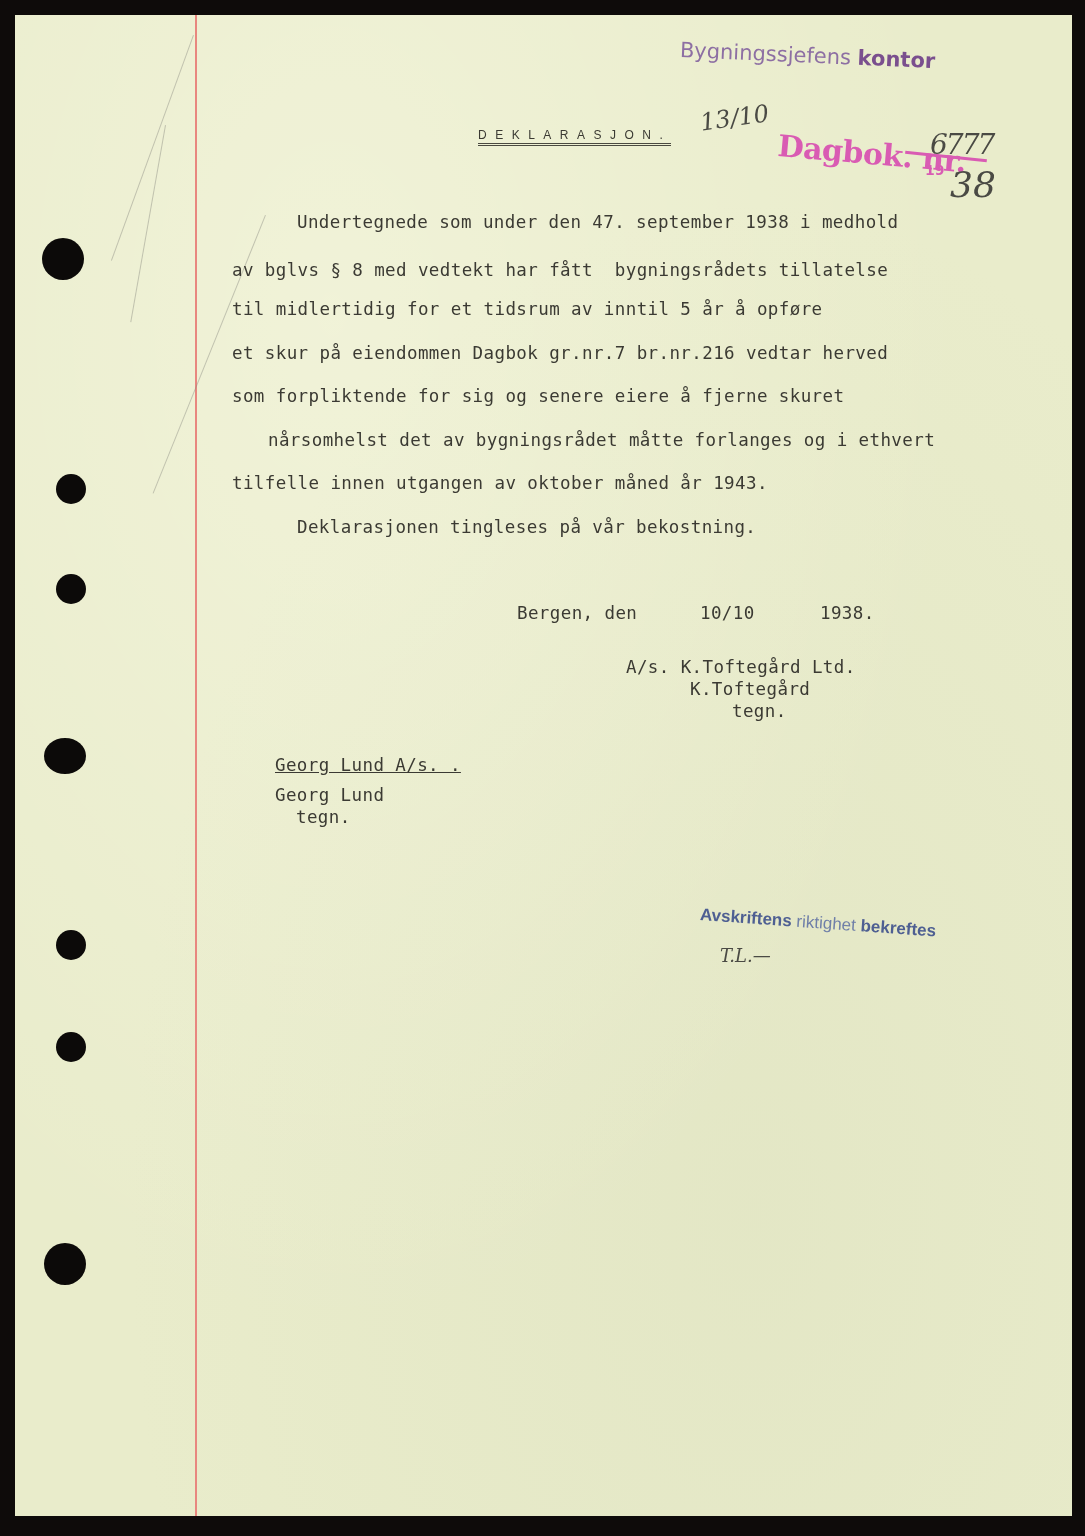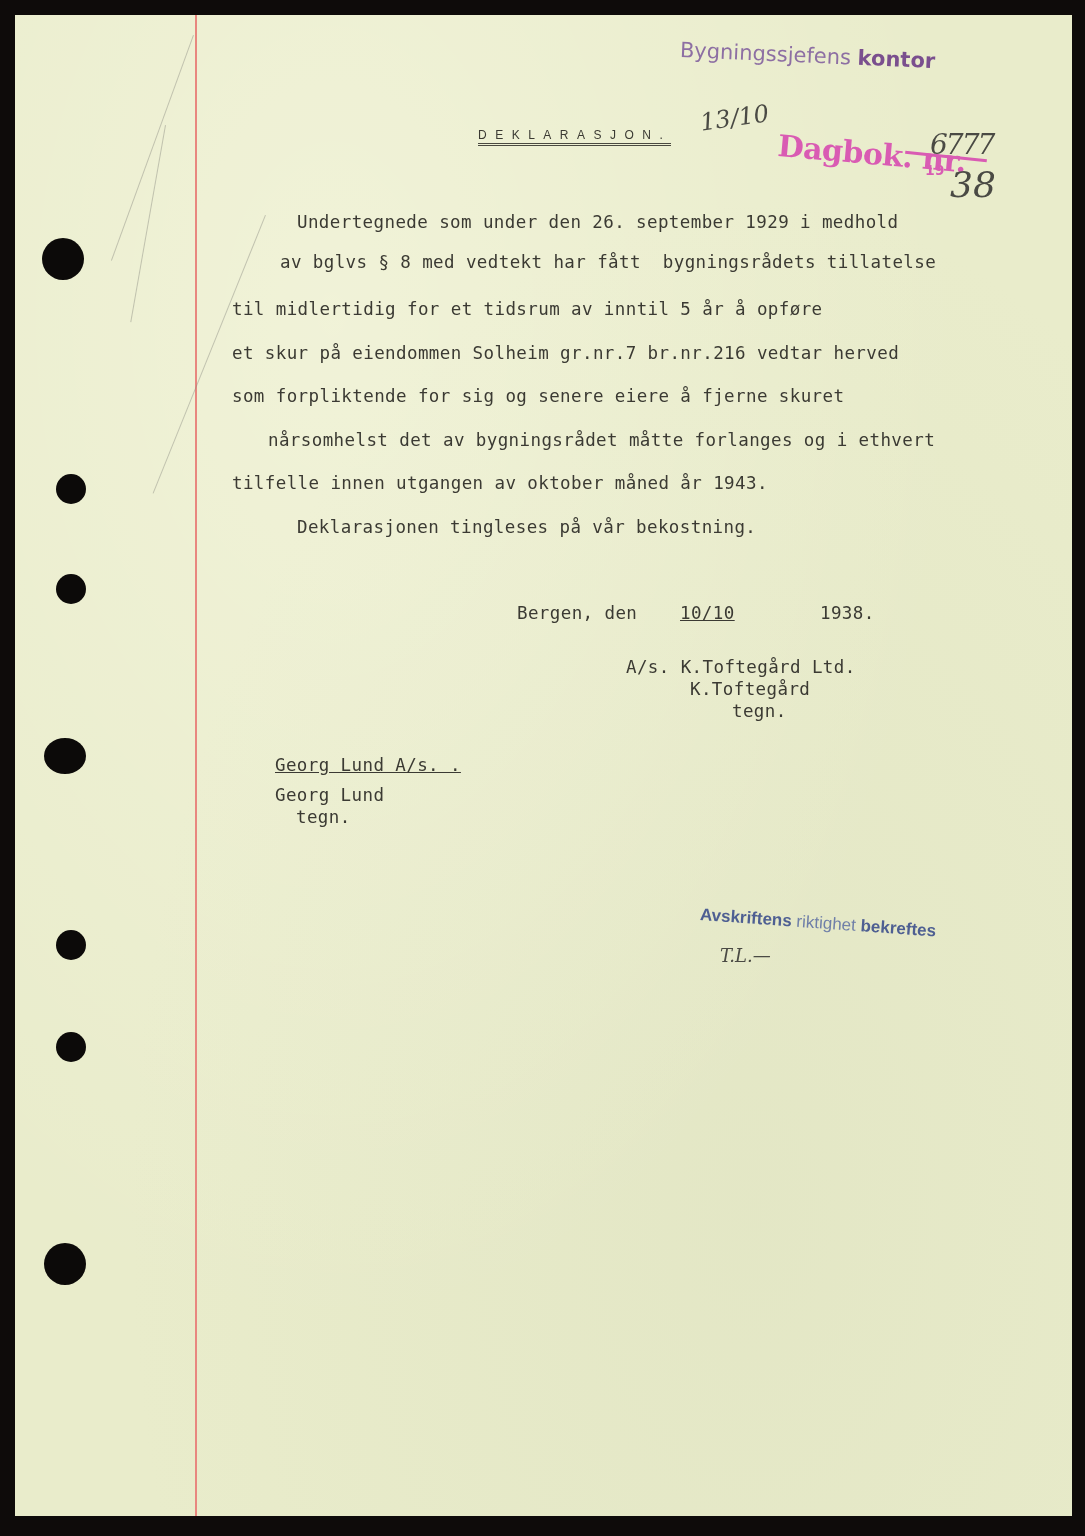--- a/index.html
+++ b/index.html
@@ -111,32 +111,32 @@
 
 <div class="stamp-dagbok">Dagbok. nr.</div>
 <div class="dagbok-line"></div>
 <div class="stamp-19">19</div>
 
 <div class="handwritten" style="left:930px;top:128px;font-size:28px;letter-spacing:-2px;">6777</div>
 <div class="handwritten" style="left:950px;top:164px;font-size:36px;">38</div>
 
 <div class="title">DEKLARASJON.</div>
 
-<div class="typed" style="left:297px;top:212px;">Undertegnede som under den 26. september 1929 i medhold</div>
-<div class="typed" style="left:232px;top:252px;margin-left:48px;">av bglvs § 8 med vedtekt har fått  bygningsrådets tillatelse</div>
+<div class="typed" style="left:297px;top:212px;">Undertegnede som under den 47. september 1938 i medhold</div>
+<div class="typed" style="left:232px;top:260px;">av bglvs § 8 med vedtekt har fått  bygningsrådets tillatelse</div>
 <div class="typed" style="left:232px;top:299px;">til midlertidig for et tidsrum av inntil 5 år å opføre</div>
-<div class="typed" style="left:232px;top:343px;">et skur på eiendommen Solheim gr.nr.7 br.nr.216 vedtar herved</div>
+<div class="typed" style="left:232px;top:343px;">et skur på eiendommen Dagbok gr.nr.7 br.nr.216 vedtar herved</div>
 <div class="typed" style="left:232px;top:386px;">som forpliktende for sig og senere eiere å fjerne skuret</div>
 <div class="typed" style="left:232px;top:430px;margin-left:36px;">nårsomhelst det av bygningsrådet måtte forlanges og i ethvert</div>
 <div class="typed" style="left:232px;top:473px;">tilfelle innen utgangen av oktober måned år 1943.</div>
 
 <div class="typed" style="left:297px;top:517px;">Deklarasjonen tingleses på vår bekostning.</div>
 
 <div class="typed" style="left:493px;top:603px;margin-left:24px;">Bergen, den</div>
-<div class="typed" style="left:680px;top:603px;text-decoration:underline;">10/10</div>
+<div class="typed" style="left:700px;top:603px;">10/10</div>
 <div class="typed" style="left:820px;top:603px;">1938.</div>
 
 <div class="typed" style="left:626px;top:657px;">A/s. K.Toftegård Ltd.</div>
 <div class="typed" style="left:690px;top:679px;">K.Toftegård</div>
 <div class="typed" style="left:732px;top:701px;">tegn.</div>
 
 <div class="typed" style="left:275px;top:755px;text-decoration:underline;">Georg Lund A/s. .</div>
 <div class="typed" style="left:275px;top:785px;">Georg Lund</div>
 <div class="typed" style="left:296px;top:807px;">tegn.</div>
 

